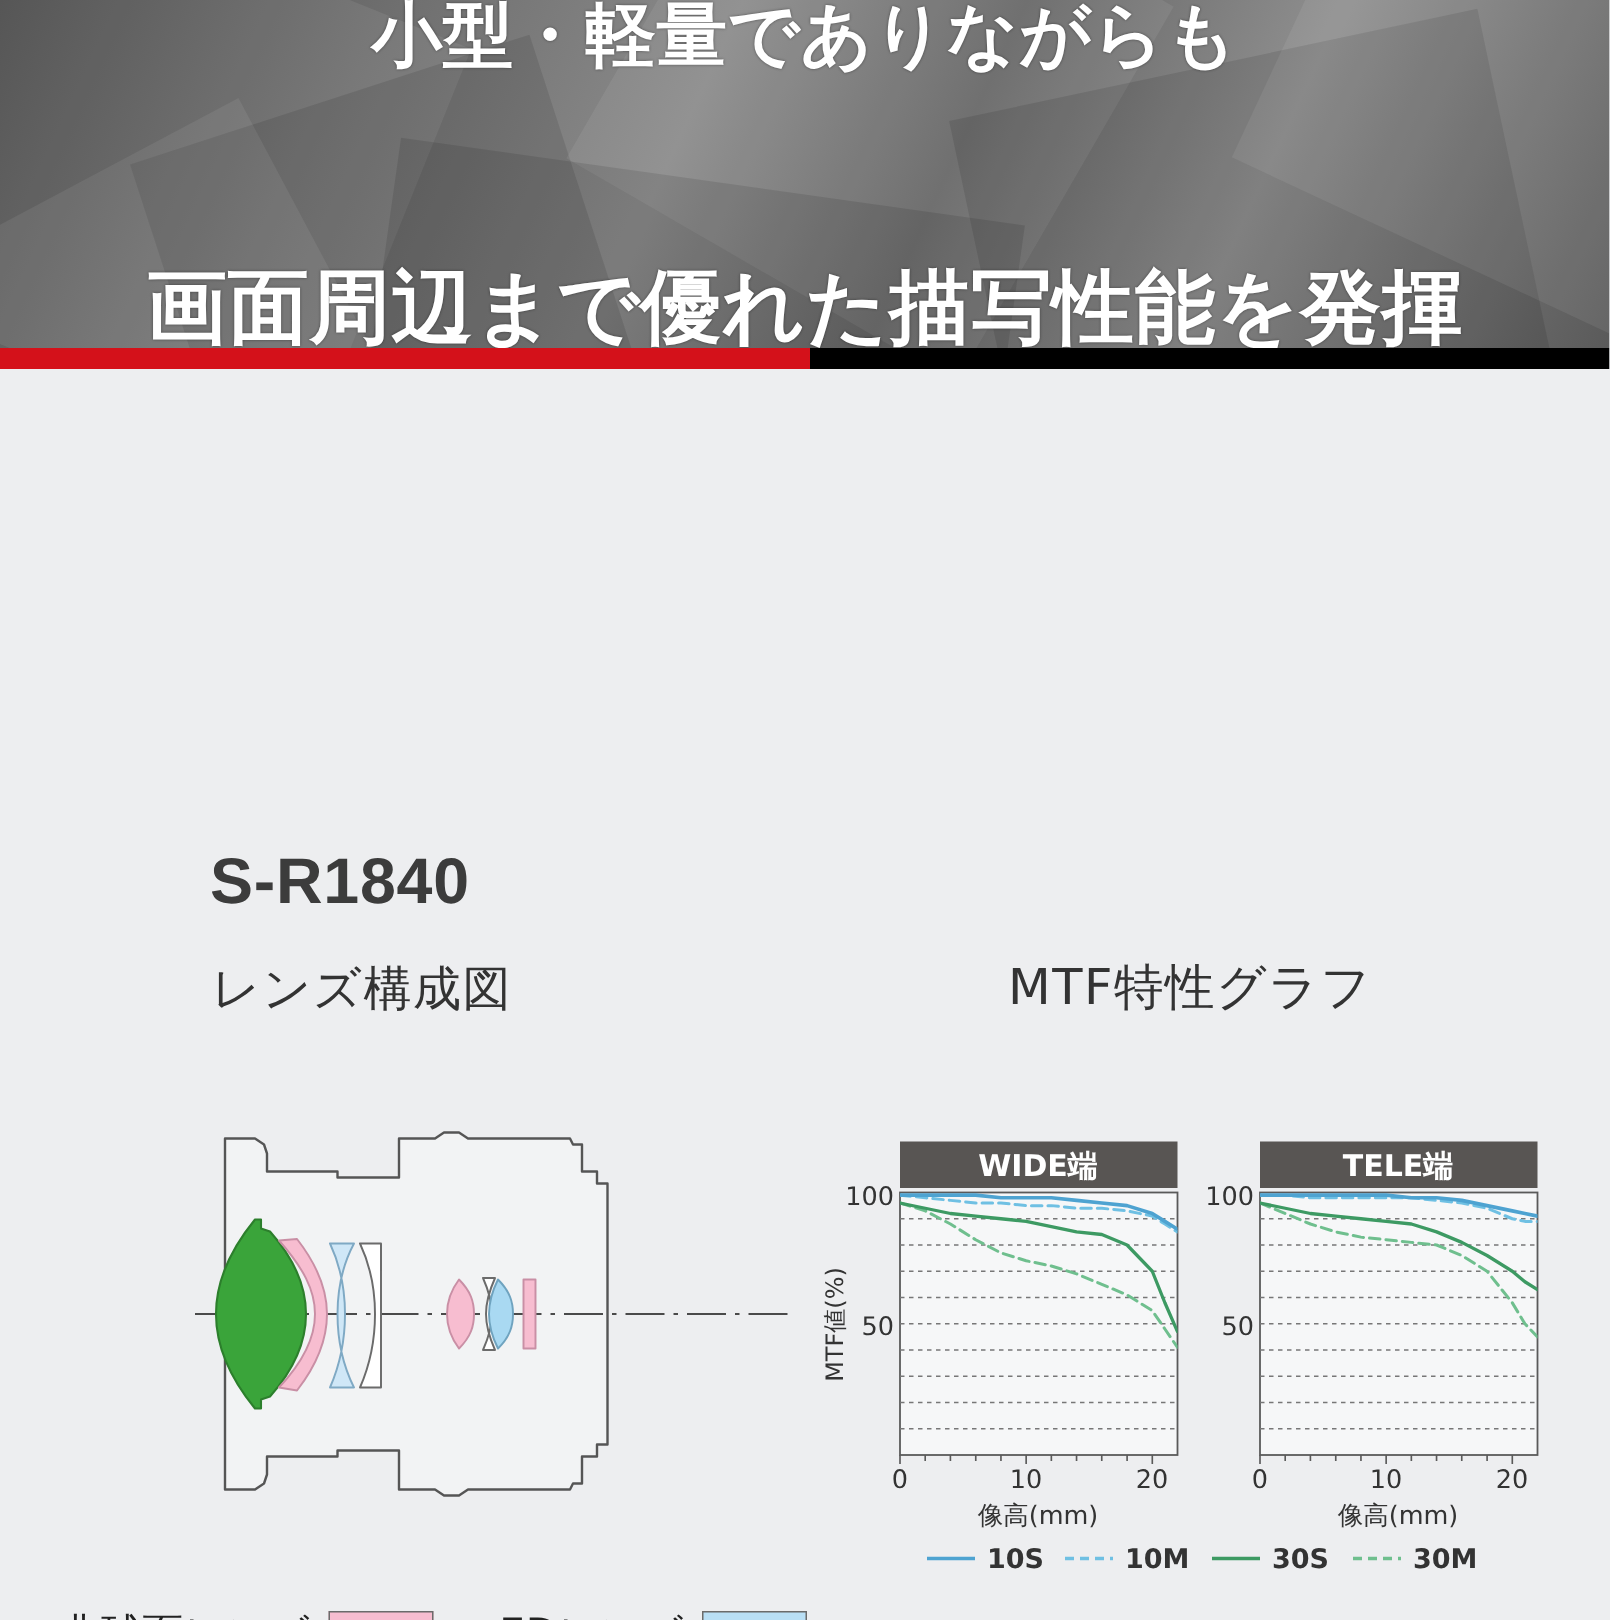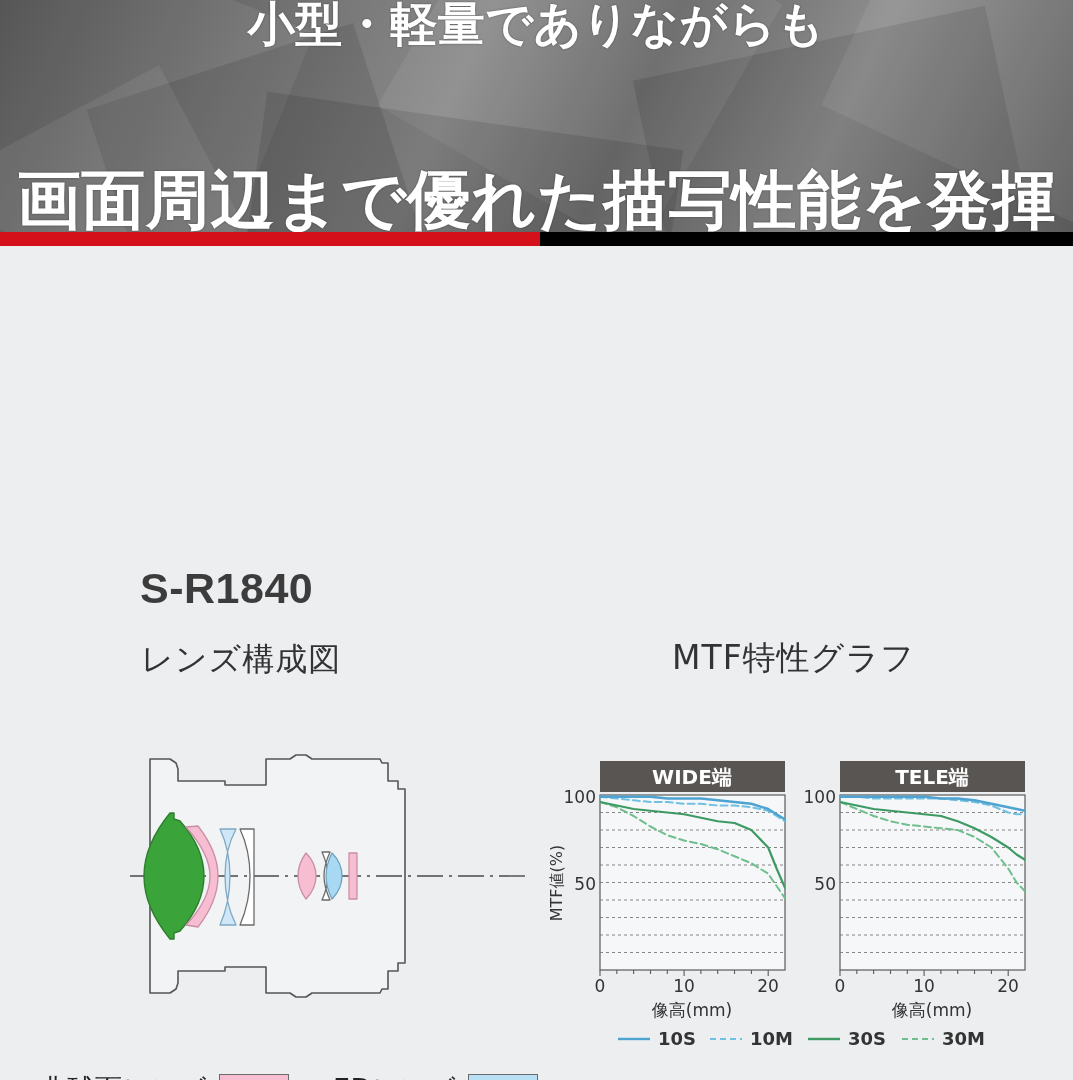--- a/index.html
+++ b/index.html
@@ -37,21 +37,21 @@
   .banner-line {
     color: #ffffff;
     font-family: "DejaVu Sans", "Liberation Sans", sans-serif;
     font-weight: 700;
     font-size: 47px;
     line-height: 1.0;
     letter-spacing: 0.5px;
     text-shadow: 0 0 2px rgba(0,0,0,0.45);
     white-space: nowrap;
   }
-  #banner-line-2 { font-size: 64px; }
+  #banner-line-2 { font-size: 54px; }
 
   #bar-row { display: flex; width: 1073px; height: 14px; }
   #bar-red   { width: 540px; height: 14px; background: #d4111a; }
   #bar-black { flex: 1;      height: 14px; background: #000000; }
 
   
   #content { position: relative; width: 1073px; height: 744px; background: #edeef0; }
 
   #lens-title {
     position: absolute; left: 140px; top: 318px;

